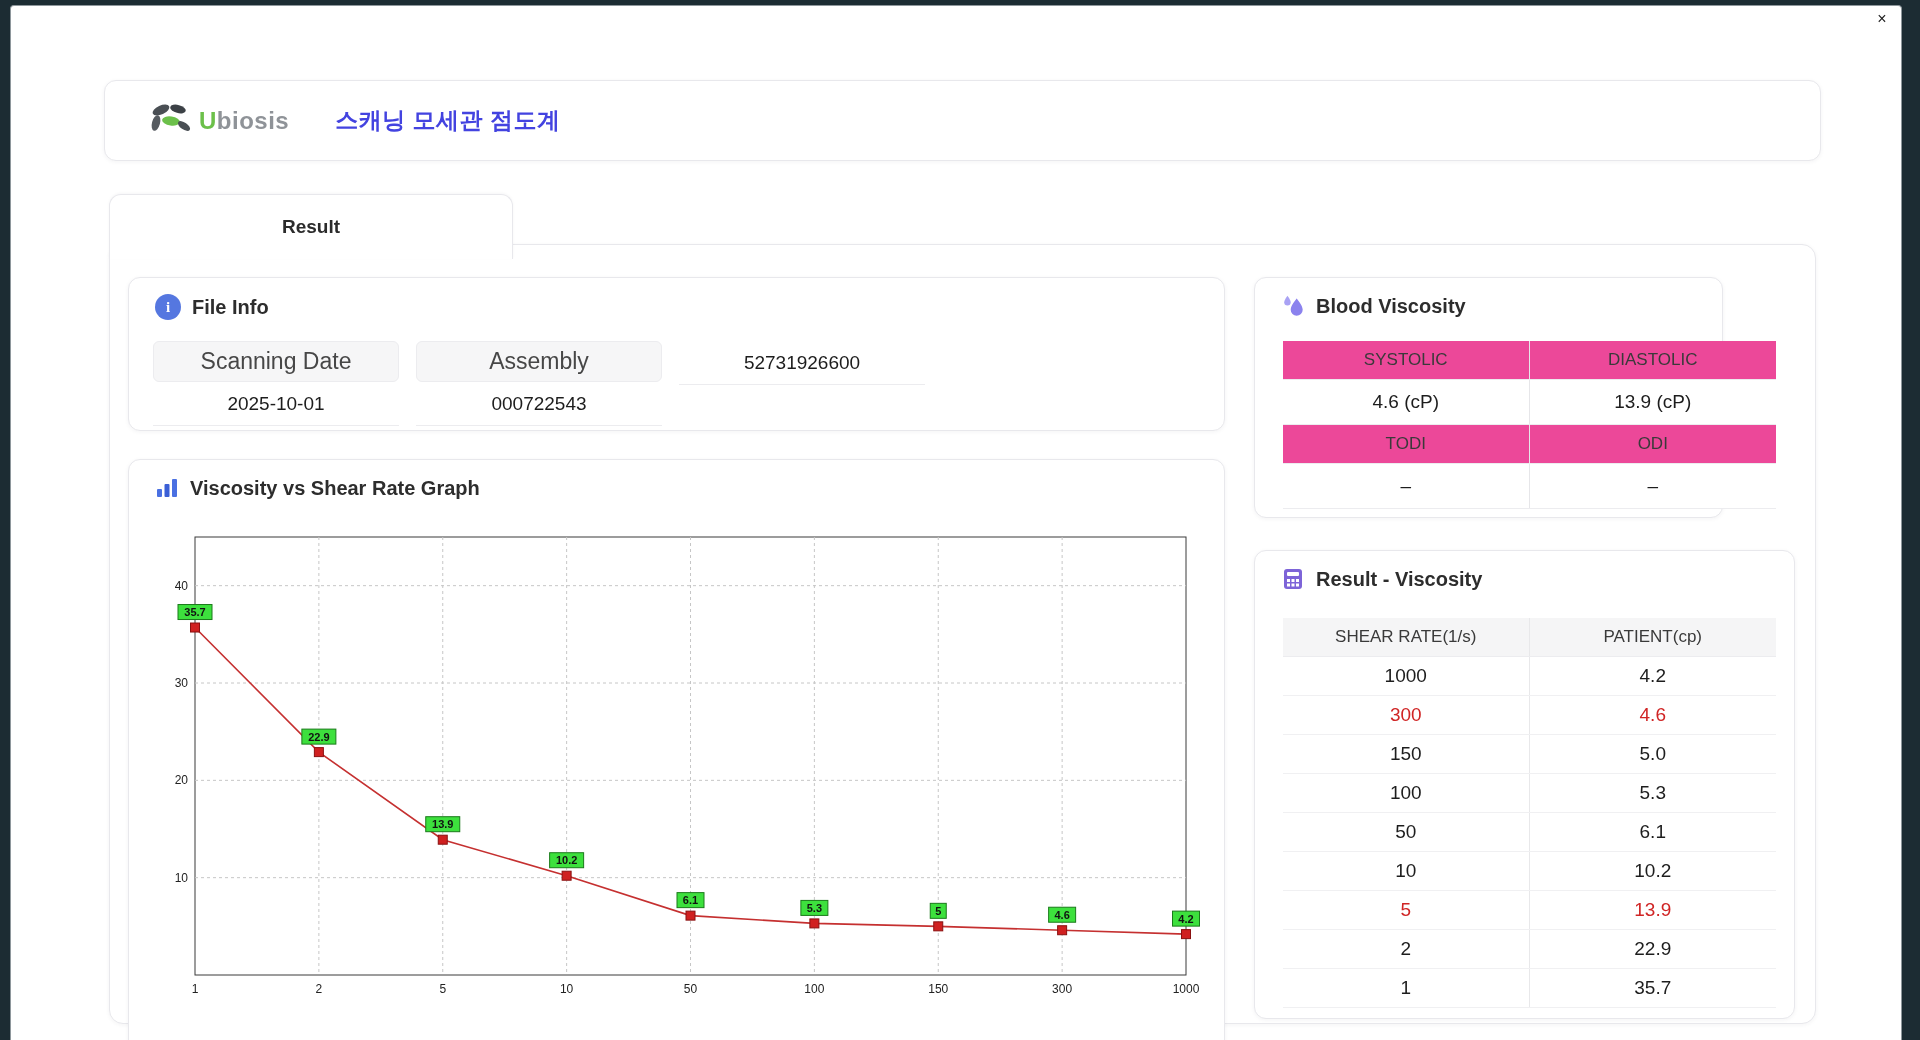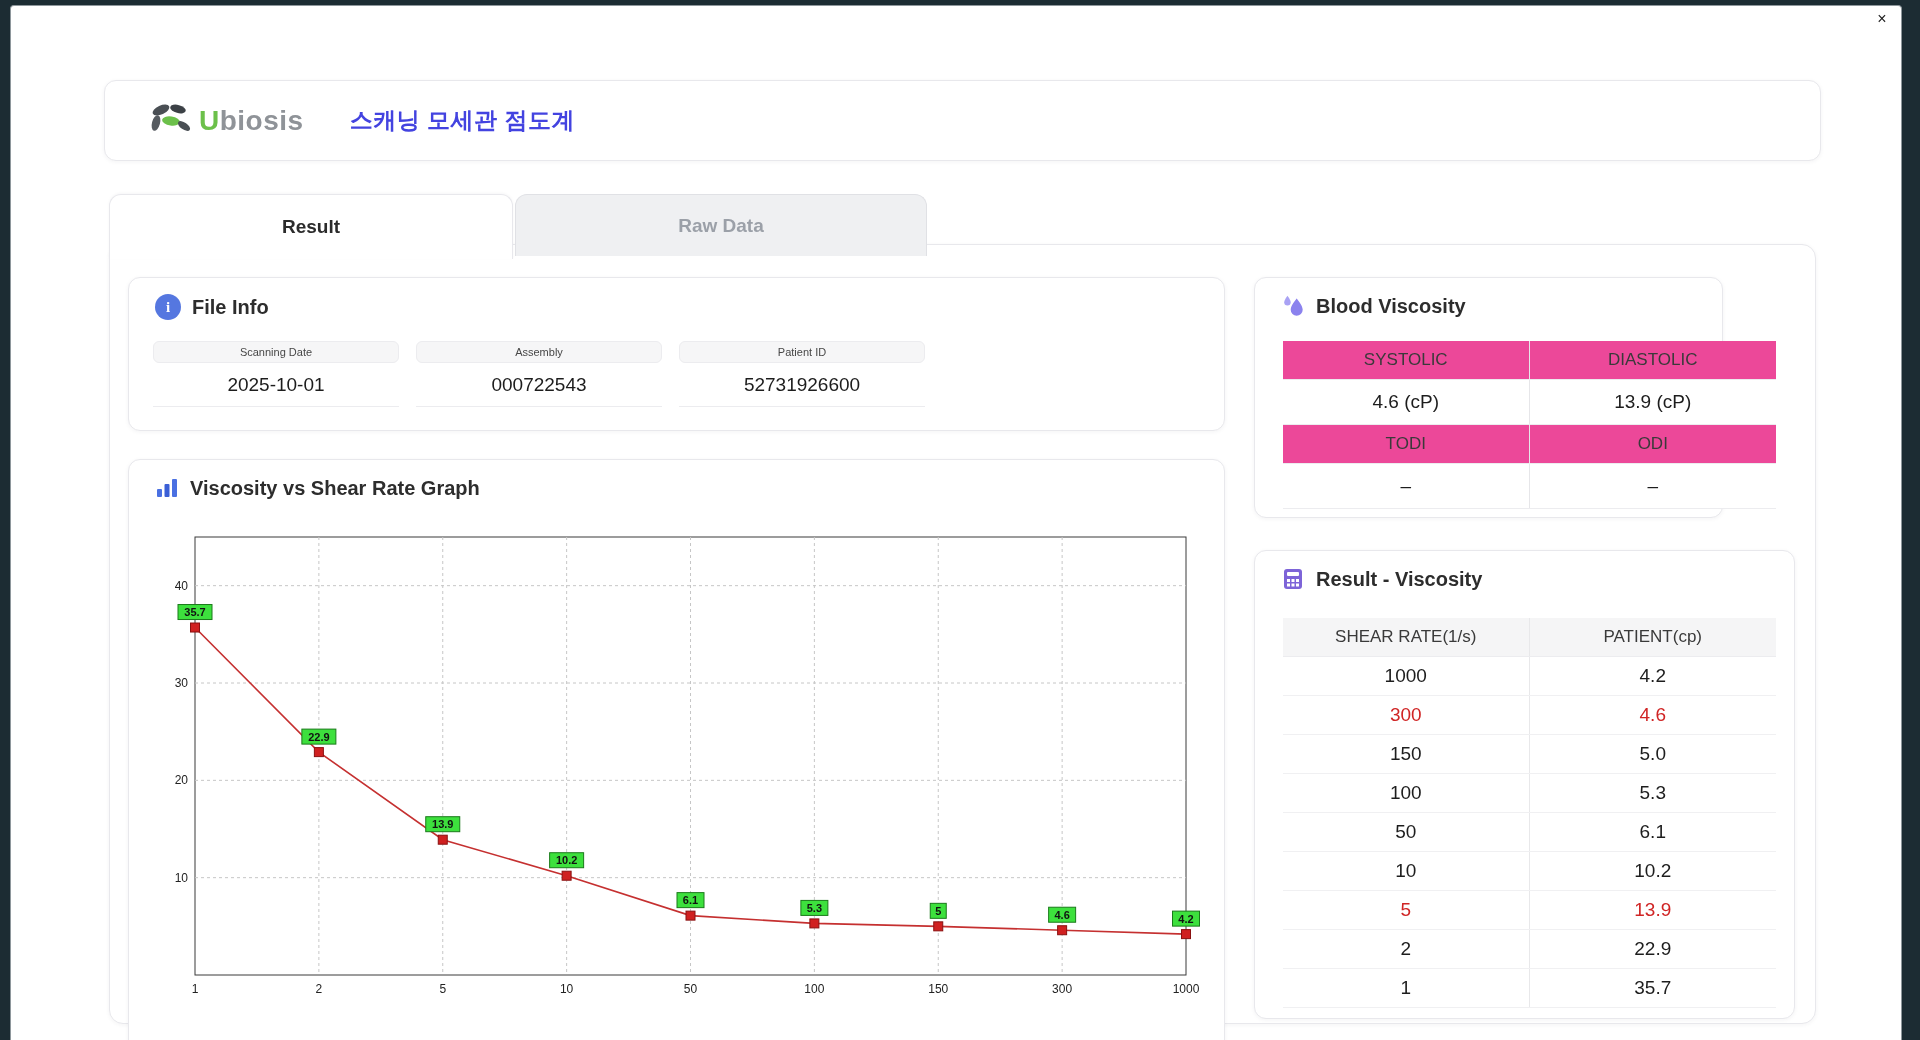--- a/index.html
+++ b/index.html
@@ -19,21 +19,21 @@
     width:22px;height:22px;text-align:center;line-height:22px;cursor:default;
   }
   .card{
     position:absolute;background:#fff;border:1px solid #e8e8ec;border-radius:12px;
     box-shadow:0 1px 4px rgba(30,30,60,.05);box-sizing:border-box;
   }
   
   .header-card{left:93px;top:74px;width:1717px;height:81px;display:flex;align-items:center;}
   .logo{display:flex;align-items:center;margin-left:42px;}
   .logo-icon{width:46px;height:40px;margin-right:6px;}
-  .logo-text{font-size:28px;font-weight:bold;letter-spacing:.5px;}
+  .logo-text{font-size:24px;font-weight:bold;letter-spacing:.5px;}
   .logo-u{color:#6cc04a;}
   .logo-rest{color:#8f9398;}
   .app-title{margin-left:46px;font-size:23px;font-weight:bold;color:#4343e0;letter-spacing:.5px;}
   
   .tab{
     position:absolute;top:188px;height:62px;box-sizing:border-box;
     display:flex;align-items:center;justify-content:center;
     font-size:19px;border-radius:12px 12px 0 0;z-index:3;cursor:pointer;
   }
   .tab-active{
@@ -59,23 +59,23 @@
   .icon-badge{
     width:26px;height:26px;border-radius:50%;background:#5577e0;color:#fff;
     display:flex;align-items:center;justify-content:center;
     font-size:15px;font-weight:bold;font-family:"Liberation Serif",serif;
   }
   .title-icon{width:24px;height:24px;}
   
   .file-fields{position:absolute;left:24px;top:63px;display:flex;gap:17px;}
   .field-col{width:246px;}
   .field-label{
-    height:22px;background:#f6f6f7;border:1px solid #ececef;border-radius:6px;
+    height:41px;background:#f6f6f7;border:1px solid #ececef;border-radius:6px;
     box-sizing:border-box;display:flex;align-items:center;justify-content:center;
-    font-size:11px;color:#474747;
+    font-size:23px;color:#474747;
   }
   .field-value{
     height:44px;border-bottom:1px solid #ececef;box-sizing:border-box;
     display:flex;align-items:center;justify-content:center;
     font-size:19px;color:#1d1d1d;
   }
   
   .bv-table{position:absolute;left:28px;top:63px;width:493px;}
   .bv-row{display:grid;grid-template-columns:1fr 1fr;border-bottom:1px solid #ececef;}
   .bv-head{height:38px;background:#ec4899;}
@@ -116,40 +116,38 @@
         <ellipse cx="9" cy="22" rx="8" ry="4" fill="#565b60" transform="rotate(-75 9 22)"></ellipse>
         <ellipse cx="24" cy="20" rx="9" ry="4.5" fill="#6cc04a" transform="rotate(8 24 20)"></ellipse>
         <ellipse cx="37" cy="25" rx="7" ry="3.5" fill="#4a4f54" transform="rotate(35 37 25)"></ellipse>
       </svg>
       <span class="logo-text"><span class="logo-u">U</span><span class="logo-rest">biosis</span></span>
     </div>
     <div class="app-title">스캐닝 모세관 점도계</div>
   </div>
 
   <div class="tab tab-active">Result</div>
-  <div class="tab tab-inactive">Raw Data</div>
 
   <div class="card main-card">
 
     <div class="card file-card">
       <div class="card-title">
         <span class="icon-badge">i</span>
         <span>File Info</span>
       </div>
       <div class="file-fields" id="file-fields">
           <div class="field-col">
             <div class="field-label">Scanning Date</div>
             <div class="field-value">2025-10-01</div>
           </div>
           <div class="field-col">
             <div class="field-label">Assembly</div>
             <div class="field-value">000722543</div>
           </div>
           <div class="field-col">
-            <div class="field-label">Patient ID</div>
             <div class="field-value">52731926600</div>
           </div>
         </div>
     </div>
 
     <div class="card graph-card">
       <div class="card-title">
         <svg class="title-icon" viewBox="0 0 24 24">
           <rect x="2" y="13" width="5" height="8" rx="1" fill="#4a70e2"></rect>
           <rect x="9.5" y="8" width="5" height="13" rx="1" fill="#3b5fd6"></rect>

